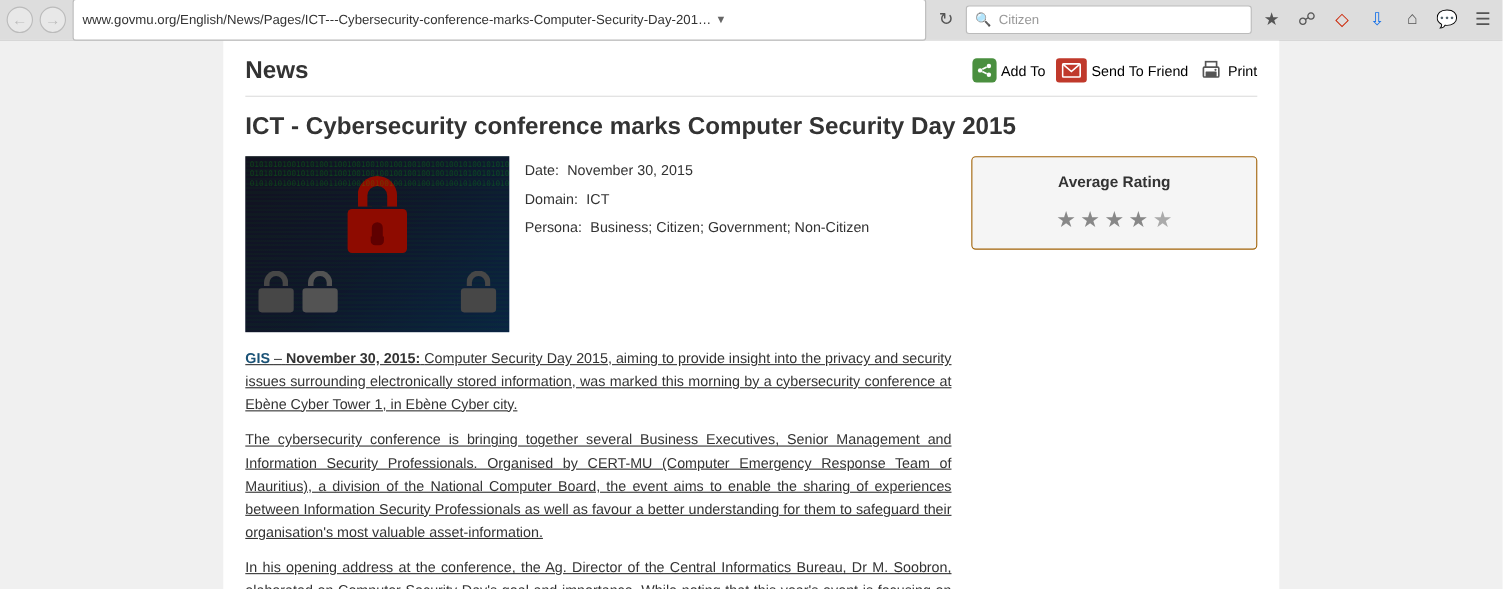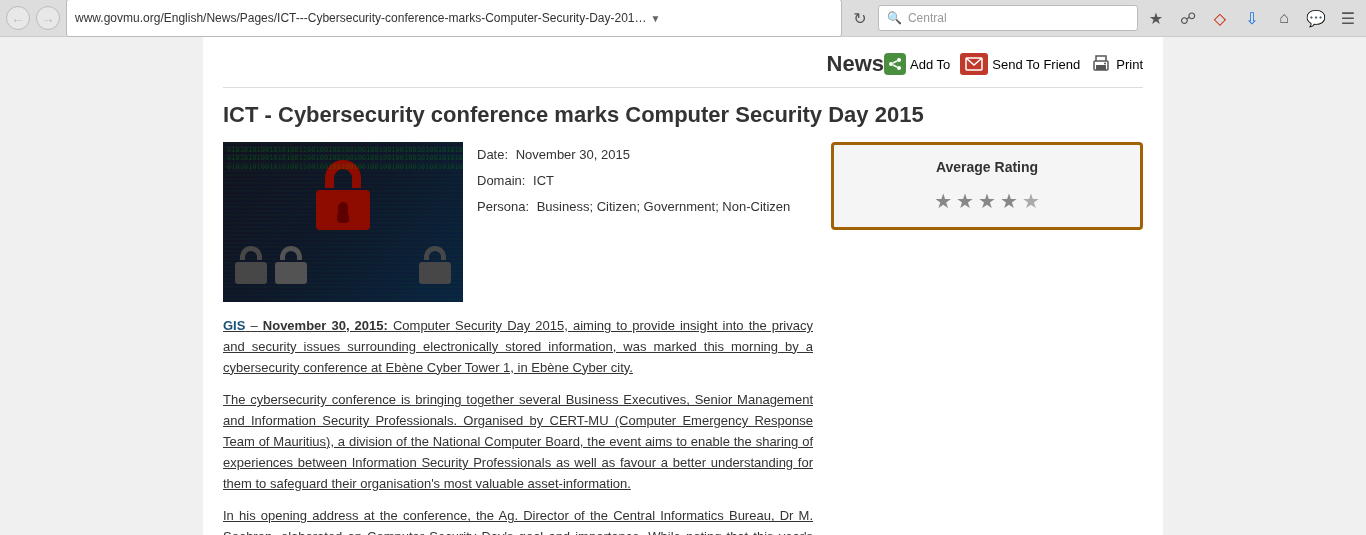--- a/index.html
+++ b/index.html
@@ -74,25 +74,26 @@
     .page-container {
       background: white;
       max-width: 960px;
       margin: 0 auto;
       padding: 0 20px 20px 20px;
     }
 
     
     .news-header {
       display: flex;
-      justify-content: flex-end;
+      justify-content: space-between;
       align-items: center;
       padding: 14px 0 10px 0;
       border-bottom: 1px solid #ddd;
       margin-bottom: 14px;
+      gap: 32px;
     }
     .news-title-main {
       font-size: 22px;
       font-weight: bold;
       color: #333;
     }
     .news-actions {
       display: flex;
       gap: 10px;
       align-items: center;
@@ -182,24 +183,24 @@
     .gis-label {
       font-weight: bold;
       color: #1a5276;
     }
     .date-label {
       font-weight: bold;
     }
 
     
     .rating-box {
-      width: 312px;
+      width: 260px;
       flex-shrink: 0;
       background: #f5f5f5;
-      border: 3px solid #a16207;
+      border: 1px solid #a16207;
       border-radius: 4px;
       padding: 14px;
       text-align: center;
       height: fit-content;
     }
     .rating-title {
       font-size: 14px;
       font-weight: bold;
       color: #333;
       margin-bottom: 14px;
@@ -222,21 +223,21 @@
     <div class="browser-btn" style="color:#bbb;">→</div>
     <div class="address-bar">
       <span>www.</span>
         <span class="url-bold">govmu.org</span>
         <span>/English/News/Pages/ICT---Cybersecurity-conference-marks-Computer-Security-Day-201…</span>
       <span class="dropdown-arrow">▼</span>
     </div>
     <div class="refresh-btn">↻</div>
     <div class="search-bar">
       <span class="search-icon-sym">🔍</span>
-      <span style="color:#999;">Central</span>
+      <span style="color:#999;">Citizen</span>
     </div>
     <div class="toolbar-icons">
       <div class="toolbar-icon-btn">★</div>
       <div class="toolbar-icon-btn">☍</div>
       <div class="toolbar-icon-btn" style="color:#cc2200;">◇</div>
       <div class="toolbar-icon-btn" style="color:#1a73e8;">⇩</div>
       <div class="toolbar-icon-btn">⌂</div>
       <div class="toolbar-icon-btn">💬</div>
       <div class="toolbar-icon-btn">☰</div>
     </div>

